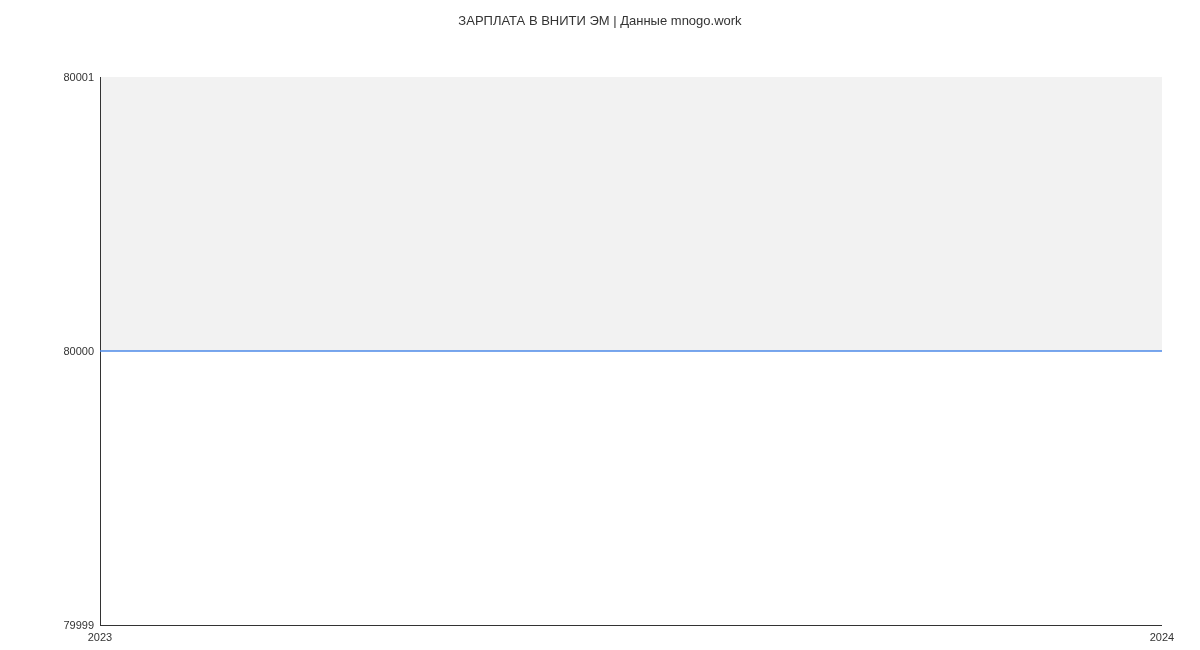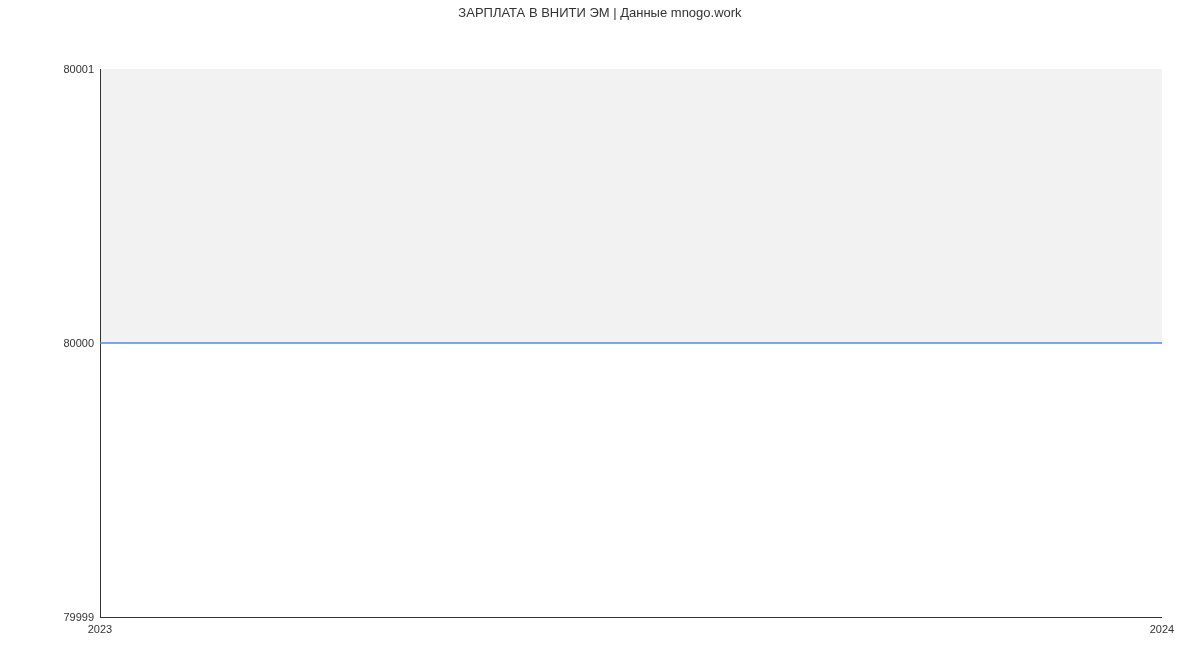--- a/index.html
+++ b/index.html
@@ -1,18 +1,18 @@
 <!DOCTYPE html>
 <html><head>
   <meta charset="utf-8">
   <style>
     * { margin:0; padding:0; box-sizing:border-box; }
     body { width:1200px; height:650px; font-family:Arial,Helvetica,sans-serif; background:#fff; position:relative; }
     .title { text-align:center; font-size:13px; color:#333; padding-top:5px; }
-    .chart-wrap { position:absolute; left:0; top:0; width:1200px; height:552px; }
+    .chart-wrap { position:absolute; left:0; top:8px; width:1200px; height:552px; }
     svg { display:block; }
     .plot-bg-upper { fill:#f2f2f2; }
     .plot-bg-lower { fill:#ffffff; }
     .axis-line { stroke:#333; stroke-width:1; shape-rendering:crispEdges; }
     .series-line { stroke:#4c8ae8; stroke-width:1.5; fill:none; }
     .tick-label { font-size:11px; fill:#333; font-family:Arial,Helvetica,sans-serif; }
   </style>
 </head>
 <body>
 

